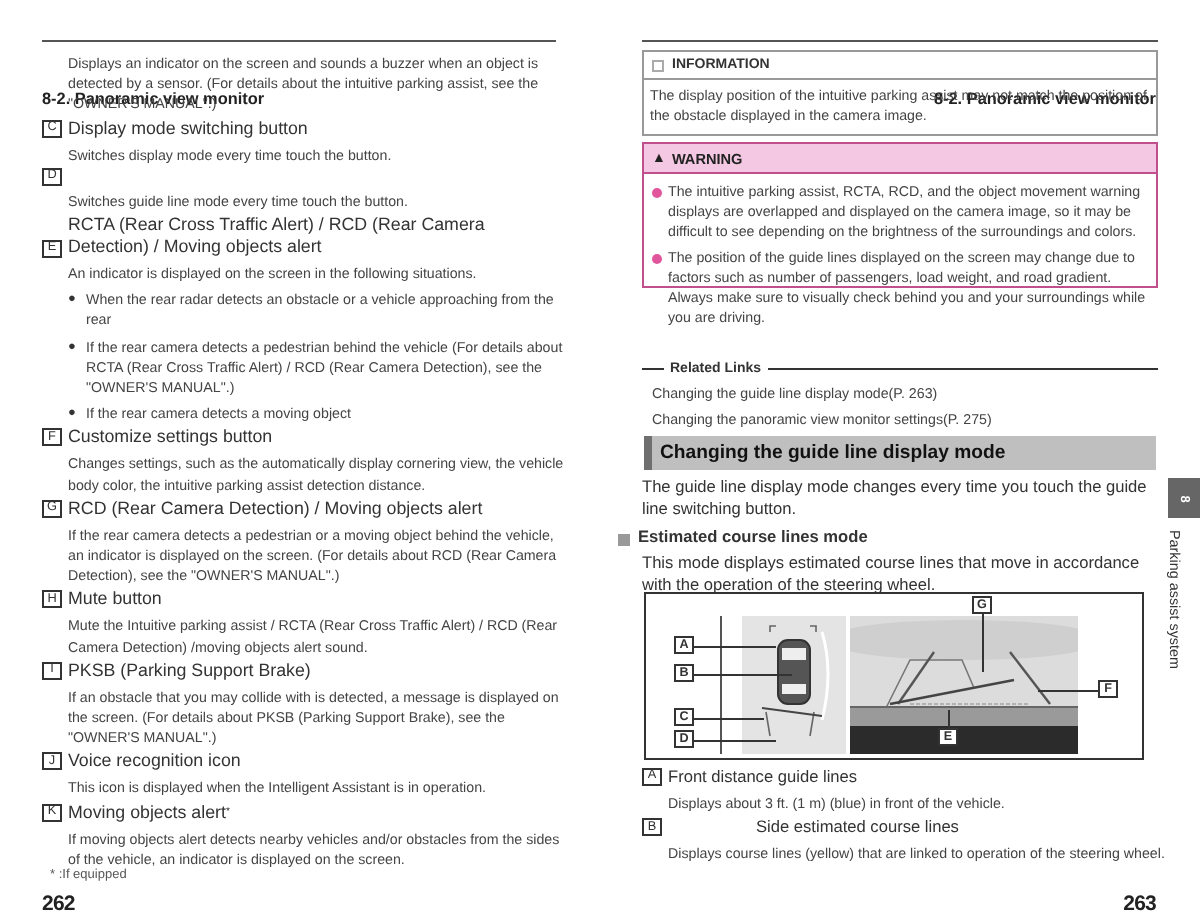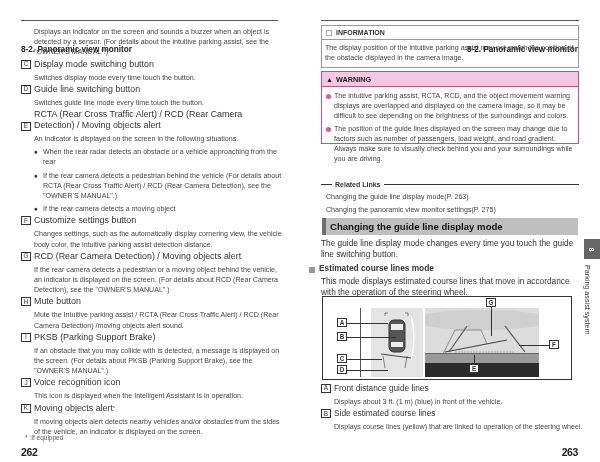--- a/index.html
+++ b/index.html
@@ -130,21 +130,20 @@
 
     <div class="item-head">
       <span class="lbox">C</span>
       <span>Display mode switching button</span>
     </div>
     <div class="gap-s"></div>
     <div class="desc">Switches display mode every time touch the button.</div>
 
     <div class="item-head">
       <span class="lbox">D</span>
-      <span>Guide line switching button</span>
     </div>
     <div class="gap-s"></div>
     <div class="desc">Switches guide line mode every time touch the button.</div>
 
     <div class="item-head" style="align-items:flex-end;">
       <span class="lbox" style="margin-top:1px;">E</span>
       <span>RCTA (Rear Cross Traffic Alert) / RCD (Rear Camera Detection) / Moving objects alert</span>
     </div>
     <div class="gap-s"></div>
     <div class="desc">An indicator is displayed on the screen in the following situations.</div>
@@ -305,21 +304,21 @@
   <div class="fig-lbl" style="left:163px;top:1px;">G</div>
 </div>
 
 <div style="position:absolute;left:321px;top:382px;width:262px;">
   <div class="item-head" style="font-size:8.3px;">
     <span class="lbox">A</span>
     <span>Front distance guide lines</span>
   </div>
   <div class="gap-s"></div>
   <div class="desc">Displays about 3 ft. (1 m) (blue) in front of the vehicle.</div>
-  <div class="item-head" style="font-size:8.3px;">
+  <div class="item-head" style="font-size:8.3px;gap:44px;">
     <span class="lbox">B</span>
     <span>Side estimated course lines</span>
   </div>
   <div class="gap-s"></div>
   <div class="desc">Displays course lines (yellow) that are linked to operation of the steering wheel.</div>
 </div>
 
 <div class="thumb-tab">
     <span>8</span>
   </div>

